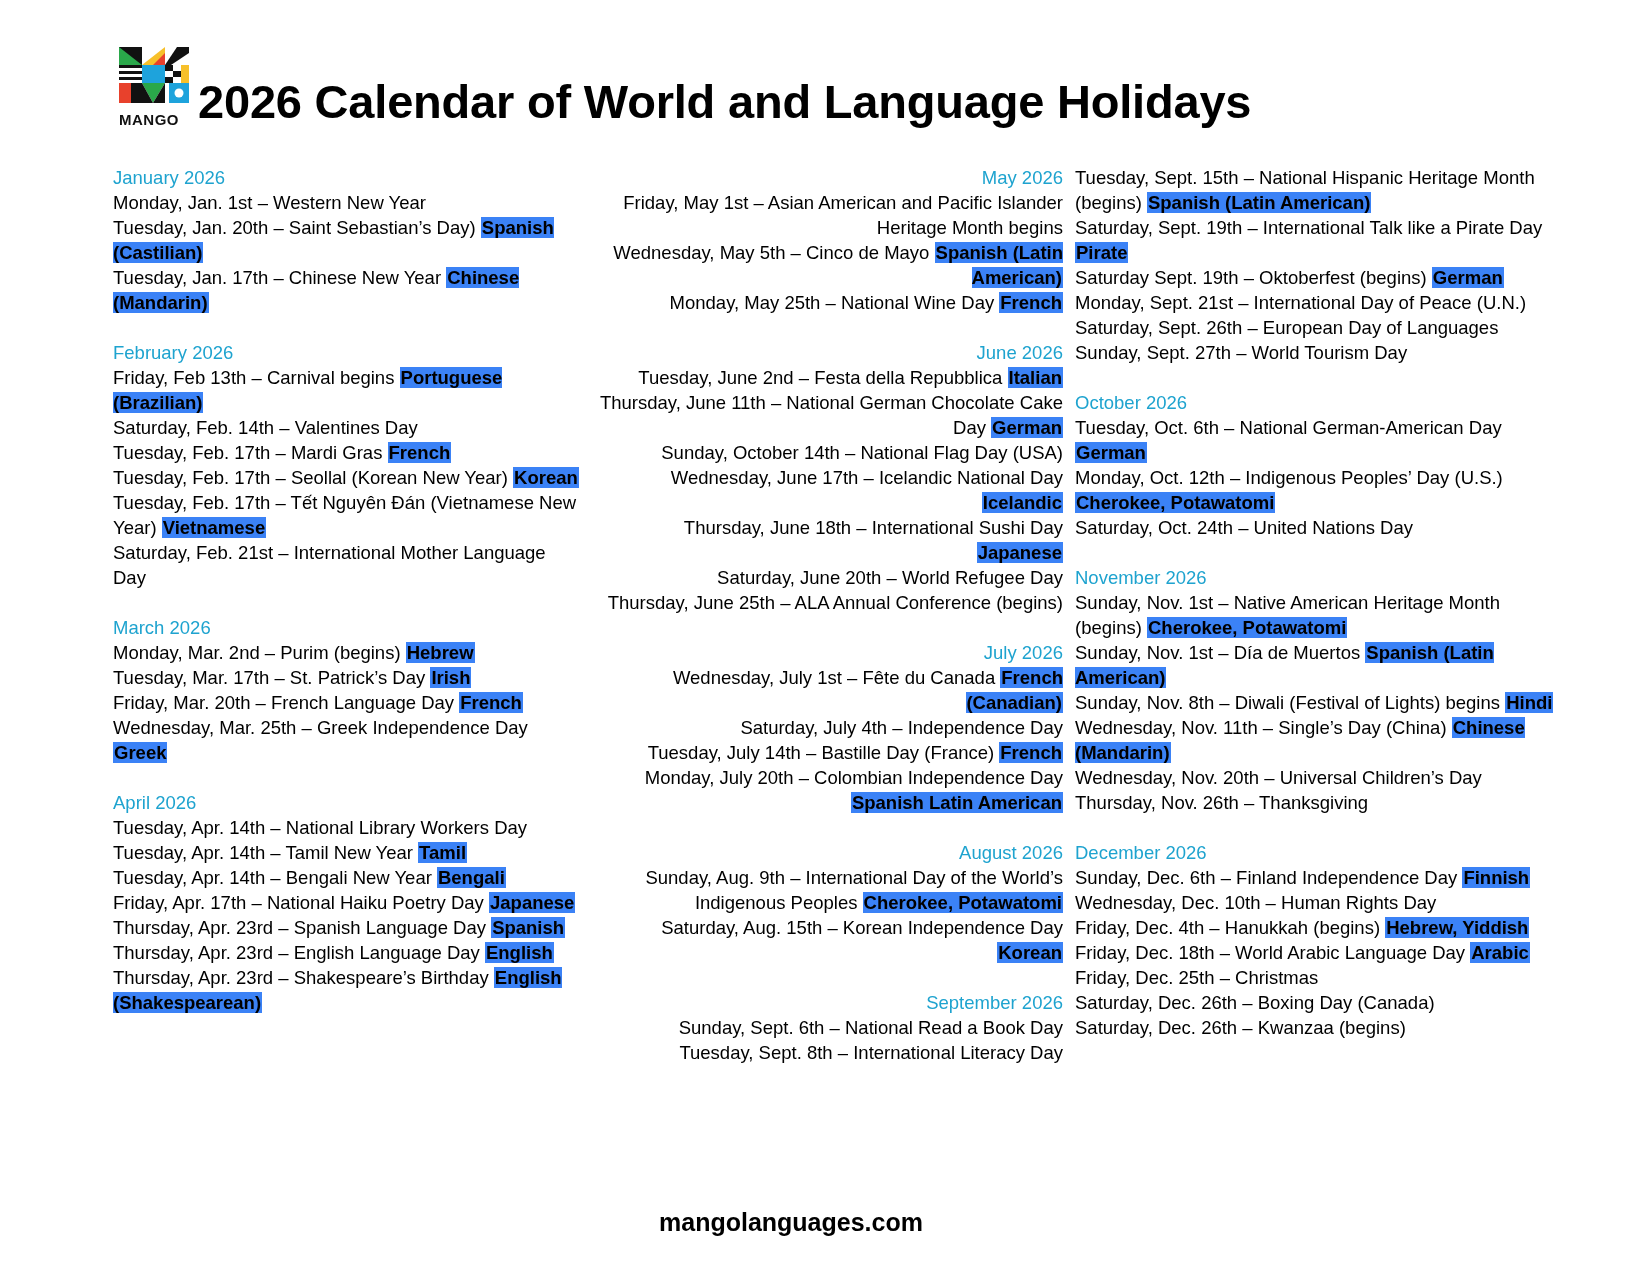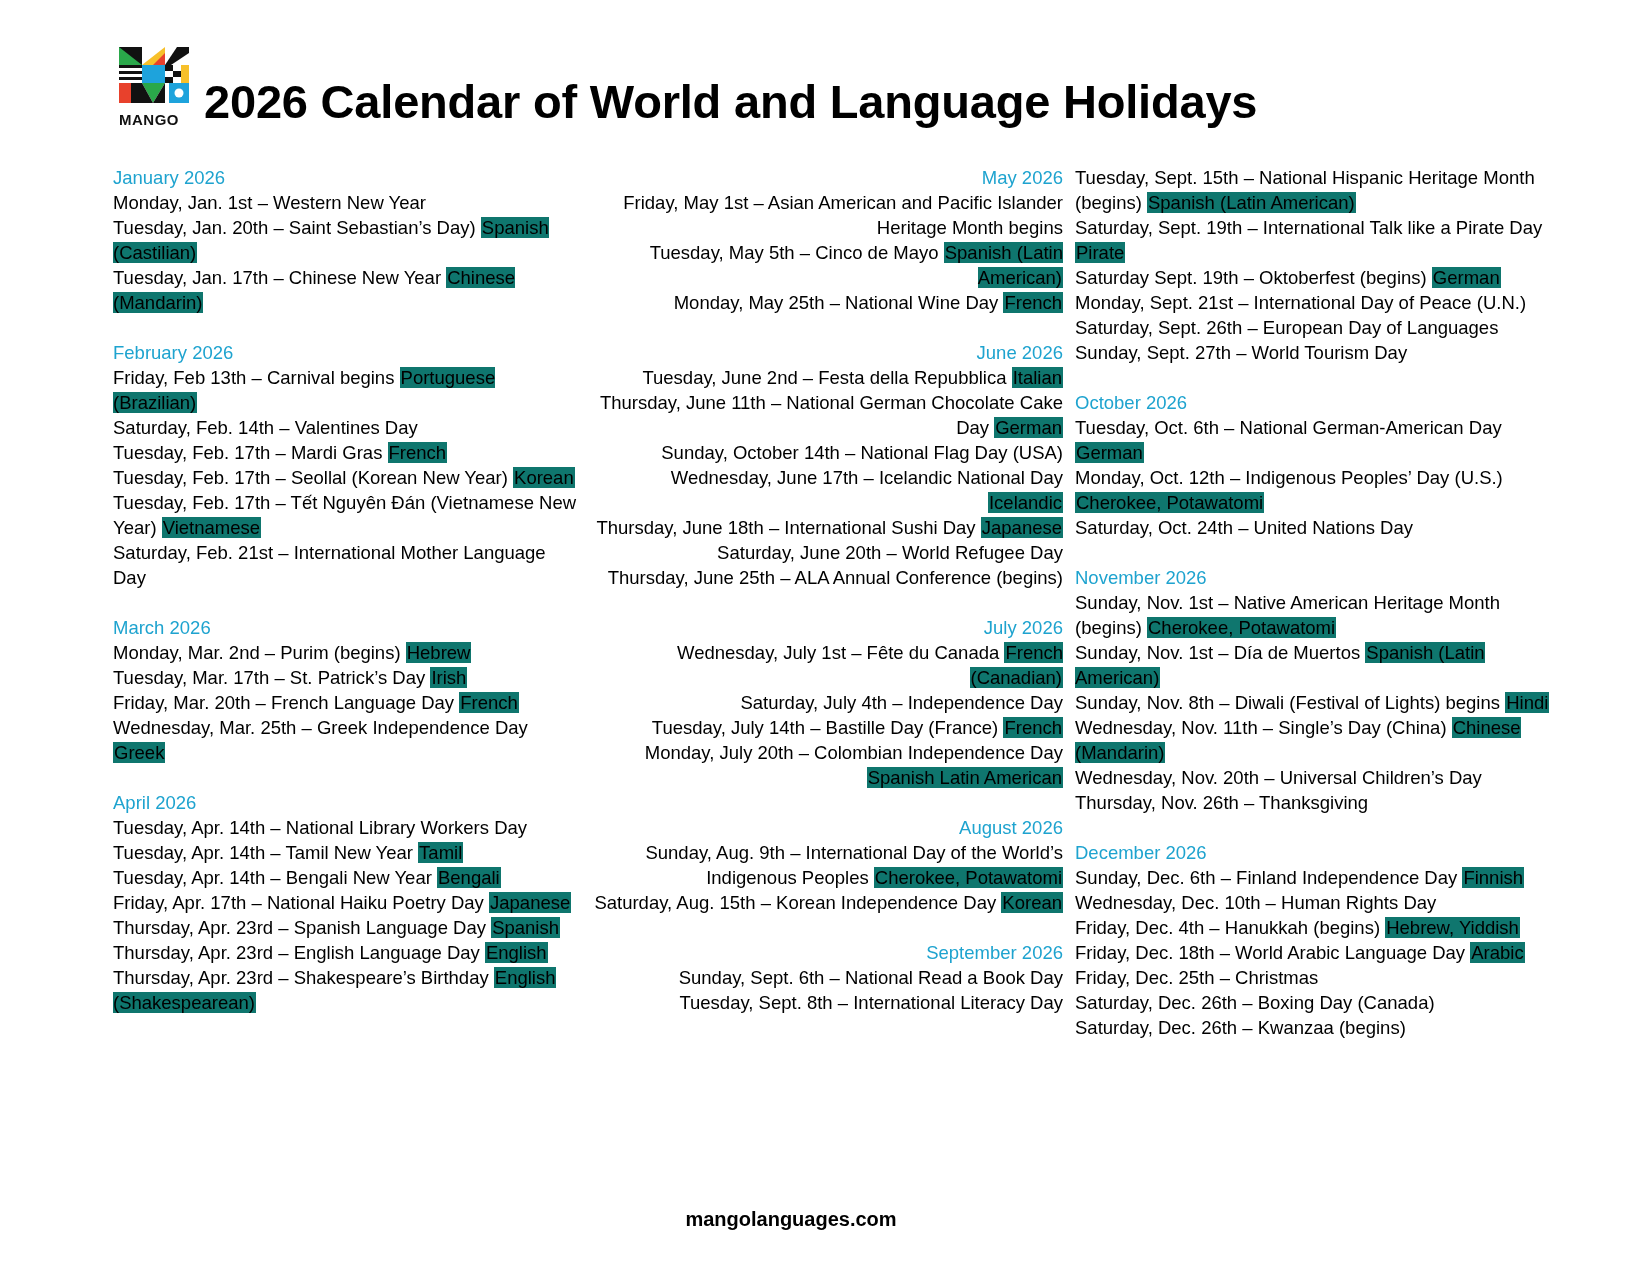--- a/index.html
+++ b/index.html
@@ -2,31 +2,31 @@
 <html><head>
 <meta charset="utf-8">
 <style>
   html, body { margin:0; padding:0; background:#ffffff; }
   body { width:1650px; height:1275px; position:relative; overflow:hidden;
          font-family:"Liberation Sans", sans-serif; color:#000; }
   .logo { position:absolute; left:119px; top:47px; width:70px; }
   .logo svg { display:block; }
   .logo-word { font-family:"Liberation Sans", sans-serif; font-weight:700; font-size:15px;
                letter-spacing:0.5px; margin-top:8px; color:#111; }
-  .title { position:absolute; left:204px; top:74px; font-size:47px; font-weight:700;
+  .title { position:absolute; left:198px; top:74px; font-size:47px; font-weight:700;
            line-height:56px; white-space:nowrap; letter-spacing:-0.2px; }
   .col { position:absolute; top:165px; width:470px; font-size:18.5px; line-height:25px; }
   .col.c1 { left:113px; }
   .col.c2 { left:593px;text-align:right; }
   .col.c3 { left:1075px; width:480px; }
   .month { margin-bottom:25px; }
   .month-h { color:#1ea3cf; font-weight:400; }
-  .lang { background:#0f766e; font-weight:400; padding:0 1px; }
+  .lang { background:#3b82f6; font-weight:700; padding:0 1px; }
   .footer { position:absolute; left:0; width:1582px; top:1208px; text-align:center;
-            font-size:20px; font-weight:700; }
+            font-size:25px; font-weight:700; }
 </style>
 </head>
 <body>
 
 <div class="logo">
   <svg width="70" height="56" viewBox="0 0 70 56">
 
     <rect x="0" y="0" width="23" height="18" fill="#111"></rect>
     <polygon points="0,0 23,18 0,18" fill="#2aa84a"></polygon>
     <rect x="23" y="0" width="23" height="18" fill="#f7c02a"></rect>
@@ -89,21 +89,21 @@
       <div><span>Friday, Apr. 17th – National Haiku Poetry Day</span> <span class="lang">Japanese</span></div>
       <div><span>Thursday, Apr. 23rd – Spanish Language Day</span> <span class="lang">Spanish</span></div>
       <div><span>Thursday, Apr. 23rd – English Language Day</span> <span class="lang">English</span></div>
       <div><span>Thursday, Apr. 23rd – Shakespeare’s Birthday</span> <span class="lang">English (Shakespearean)</span></div>
     </div>
   </div>
 <div class="col c2">
     <div class="month">
       <div class="month-h">May 2026</div>
       <div><span>Friday, May 1st – Asian American and Pacific Islander Heritage Month begins</span></div>
-      <div><span>Tuesday, May 5th – Cinco de Mayo</span> <span class="lang">Spanish (Latin American)</span></div>
+      <div><span>Wednesday, May 5th – Cinco de Mayo</span> <span class="lang">Spanish (Latin American)</span></div>
       <div><span>Monday, May 25th – National Wine Day</span> <span class="lang">French</span></div>
     </div>
     <div class="month">
       <div class="month-h">June 2026</div>
       <div><span>Tuesday, June 2nd – Festa della Repubblica</span> <span class="lang">Italian</span></div>
       <div><span>Thursday, June 11th – National German Chocolate Cake Day</span> <span class="lang">German</span></div>
       <div><span>Sunday, October 14th – National Flag Day (USA)</span></div>
       <div><span>Wednesday, June 17th – Icelandic National Day</span> <span class="lang">Icelandic</span></div>
       <div><span>Thursday, June 18th – International Sushi Day</span> <span class="lang">Japanese</span></div>
       <div><span>Saturday, June 20th – World Refugee Day</span></div>

